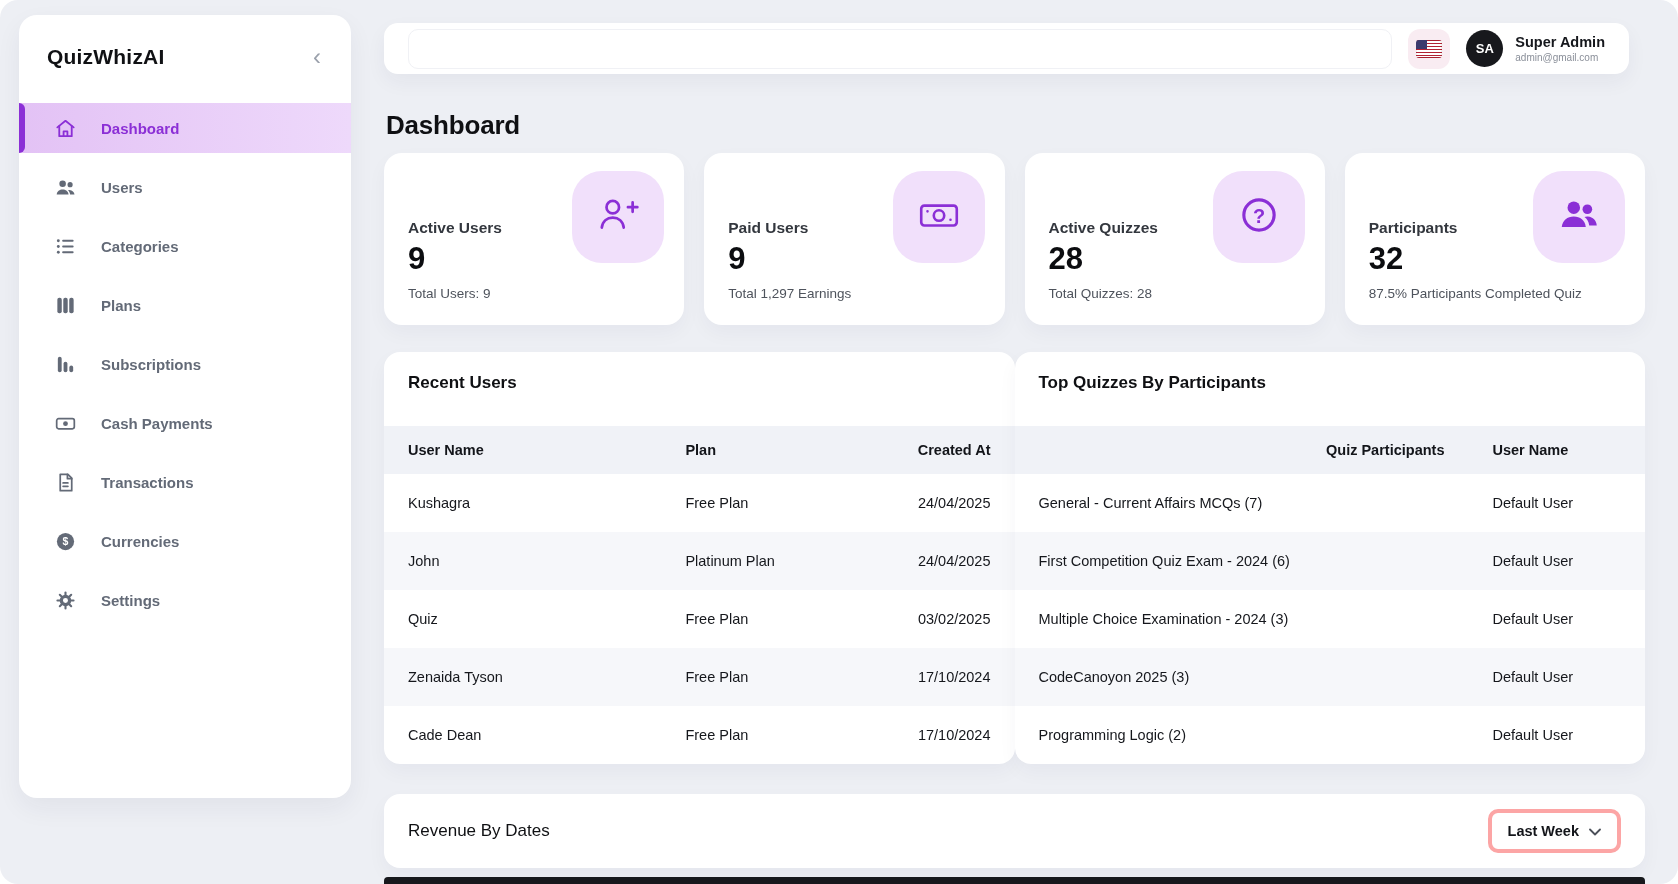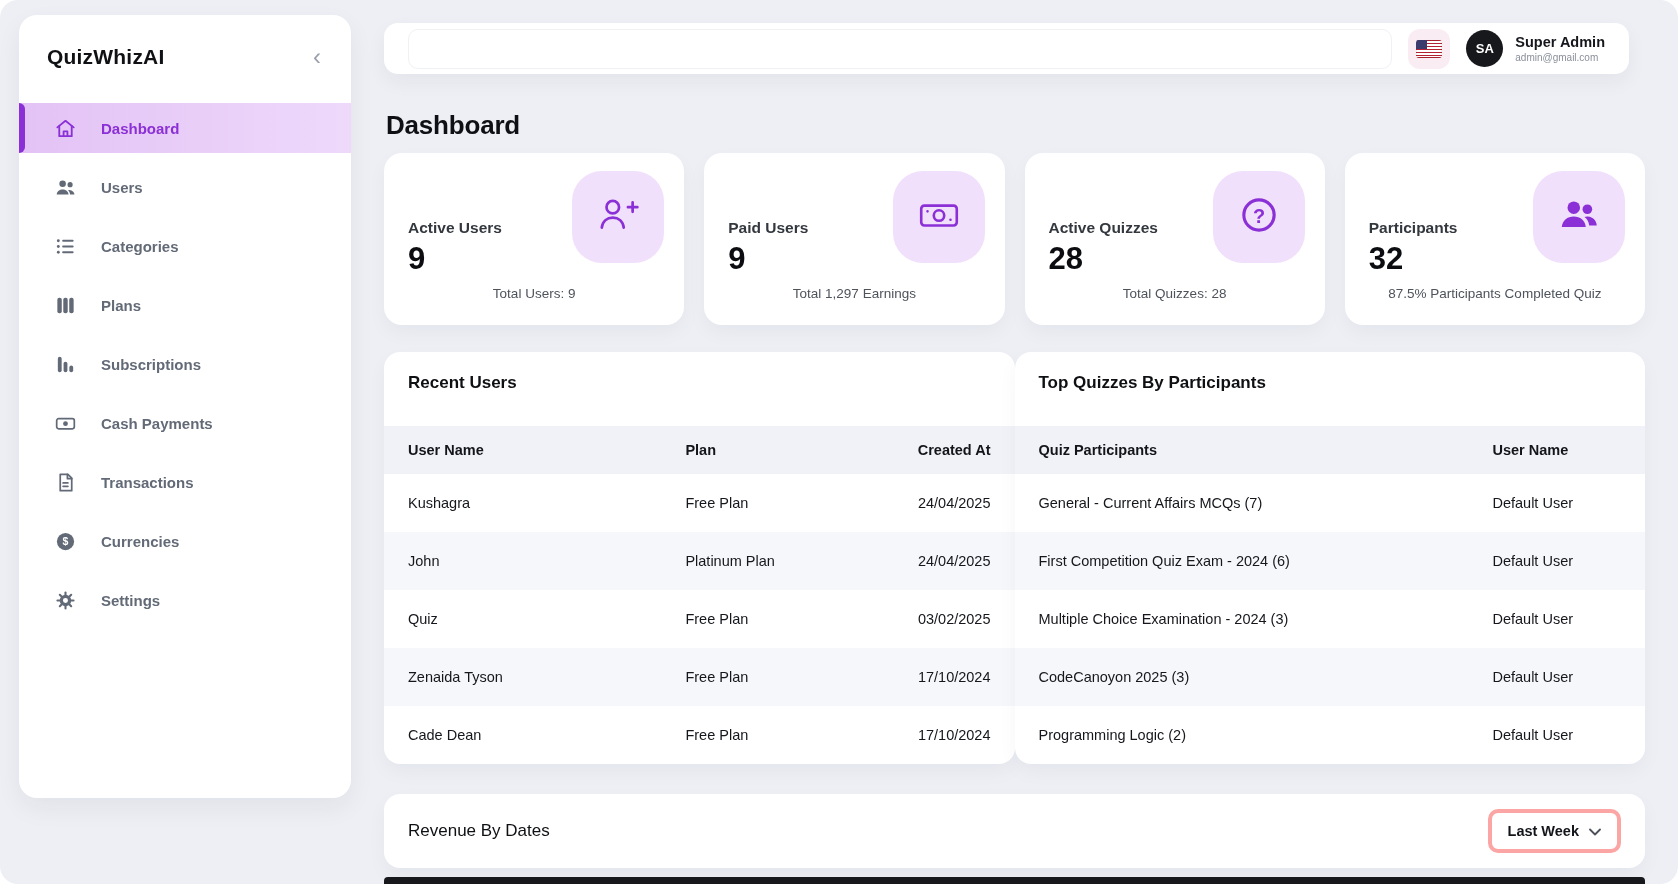--- a/index.html
+++ b/index.html
@@ -48,34 +48,34 @@
   
   .stats { display:flex; gap:20px; margin-top:12px; }
   .stat-card { flex:1; position:relative; background:#fff; border-radius:18px; height:172px;
                padding:0 24px; box-shadow:0 8px 20px rgba(30,35,70,.04); }
   .stat-icon-tile { position:absolute; top:18px; right:20px; width:92px; height:92px;
                     border-radius:30px; background:#f1e0fb; color:#8b2fd6;
                     display:flex; align-items:center; justify-content:center; }
   .stat-icon-tile svg { width:46px; height:46px; }
   .stat-label { padding-top:66px; font-size:15.5px; color:#33373e; font-weight:600; }
   .stat-value { font-size:31px; font-weight:800; color:#0c0d10; margin-top:4px; }
-  .stat-sub { font-size:13.5px; color:#4e535c; margin-top:9px; font-weight:500;text-align:center; }
+  .stat-sub { font-size:13.5px; color:#4e535c; margin-top:9px; font-weight:500; }
 
   
   .tables { display:flex; margin-top:27px; }
   .table-card { flex:1; background:#fff; border-radius:16px; overflow:hidden;
                 box-shadow:0 8px 20px rgba(30,35,70,.04); }
   .table-title { padding:21px 24px 17px; font-size:17px; font-weight:700; color:#0f1013; }
   table { width:100%; border-collapse:collapse; font-size:14.5px;margin-top:16px; }
   thead th { background:#f0f2f7; height:48px; text-align:left; font-weight:700; color:#13151a; padding:0 24px; }
   tbody td { height:58px; padding:0 24px; color:#15171c; font-weight:500; }
   tbody tr:nth-child(even) { background:#f6f7fa; }
   .col-right { text-align:right; }
   .w44 { width:44%; } .w31 { width:31%; } .w25 { width:25%; }
-  .w72 { width:72%; } .w28 { width:28%; }
+  .w72 { width:72%;text-align:right; } .w28 { width:28%; }
 
   
   .revenue { margin-top:30px; background:#fff; border-radius:16px; height:74px;
              display:flex; align-items:center; justify-content:space-between; padding:0 24px;
              box-shadow:0 8px 20px rgba(30,35,70,.04); }
   .revenue-title { font-size:17px; font-weight:400; color:#0f1013; }
   .range-btn { display:flex; align-items:center; gap:10px; border:4px solid #fca5a5; border-radius:10px;
                padding:10px 16px; font-size:14.5px; font-weight:600; color:#13151a; background:#fff; cursor:pointer; }
   .chart-strip { margin-top:9px; height:7px; background:#17181c; border-radius:4px 4px 0 0; }
 </style>

